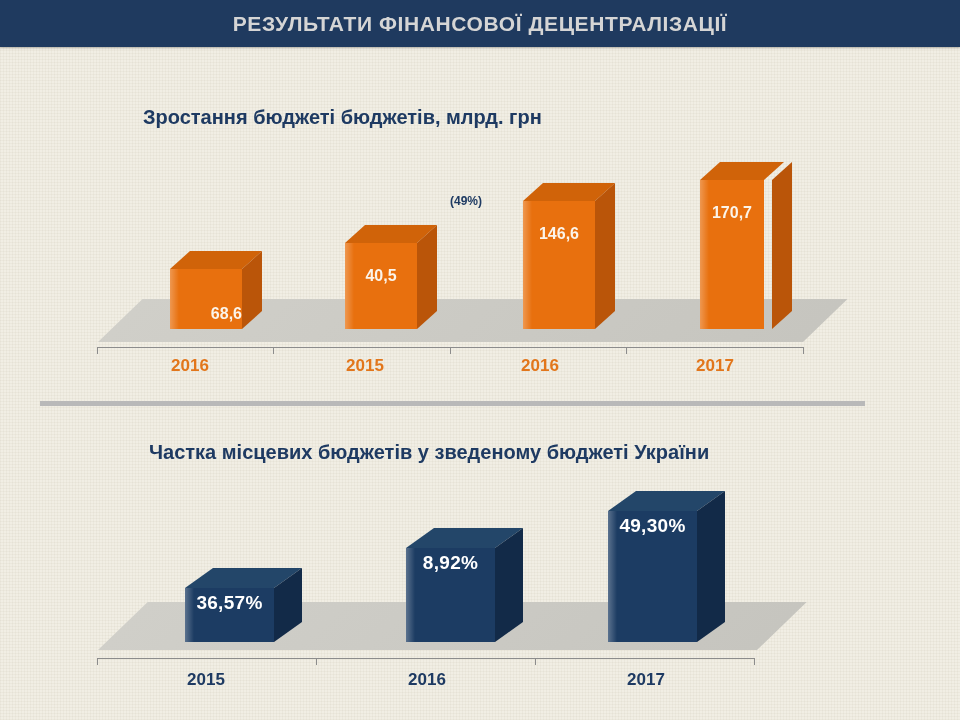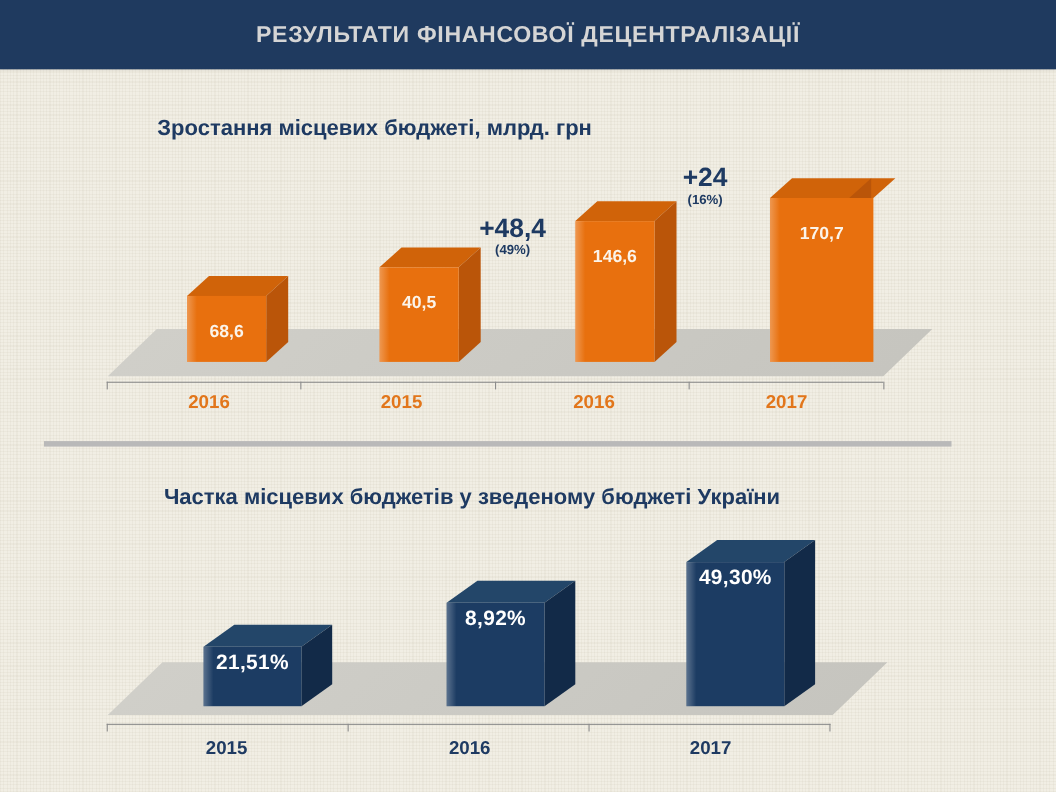--- a/index.html
+++ b/index.html
@@ -5,21 +5,21 @@
   html,body{margin:0;padding:0;}
   body{font-family:"Liberation Sans", sans-serif;}
   .slide{
     position:relative;width:960px;height:720px;overflow:hidden;
     background-color:#F1EEE4;
     background-image:
       repeating-linear-gradient(0deg, rgba(160,150,122,0.07) 0 1px, rgba(0,0,0,0) 1px 3px),
       repeating-linear-gradient(90deg, rgba(160,150,122,0.07) 0 1px, rgba(0,0,0,0) 1px 3px);
   }
   .header-band{
-    position:absolute;left:0;top:0;width:960px;height:63px;
+    position:absolute;left:0;top:0;width:960px;height:47px;
     background:#1F3A5F;display:flex;align-items:center;justify-content:center;
     box-shadow:0 1px 2px rgba(0,0,0,0.25);
   }
   .header-band h1{
     margin:0;font-size:21px;font-weight:bold;color:#D5D5D5;letter-spacing:0.6px;
   }
   .chart-title{
     position:absolute;margin:0;font-size:20px;font-weight:bold;color:#1E3A62;white-space:nowrap;
   }
   #title-growth{left:143px;top:106px;}
@@ -48,90 +48,85 @@
   .divider{position:absolute;left:40px;top:401px;width:825px;height:5px;background:#B9B9B9;z-index:1;}
 </style>
 </head>
 <body>
 
 <div class="slide">
   <header class="header-band">
     <h1>РЕЗУЛЬТАТИ ФІНАНСОВОЇ ДЕЦЕНТРАЛІЗАЦІЇ</h1>
   </header>
 
-  <h2 class="chart-title" id="title-growth">Зростання місцевих бюджеті, млрд. грн</h2>
+  <h2 class="chart-title" id="title-growth">Зростання бюджеті бюджетів, млрд. грн</h2>
   <div class="plot-layer" id="plot0">
       <div class="floor" style="left: 98px; top: 299px; width: 705px; height: 43px;"></div>
       <div class="axis-line" style="left: 97px; top: 347px; width: 706px;"></div>
       <div class="axis-tick" style="left: 97px; top: 347px;"></div>
       <div class="axis-tick" style="left: 273px; top: 347px;"></div>
       <div class="axis-tick" style="left: 450px; top: 347px;"></div>
       <div class="axis-tick" style="left: 626px; top: 347px;"></div>
       <div class="axis-tick" style="left: 803px; top: 347px;"></div>
       <div class="bar3d" style="left: 170px; top: 269px; width: 72px; height: 60px;">
         <div class="face top" style="top: -18px; height: 18px; background: rgb(208, 99, 9); transform: skewX(-48.0128deg);"></div>
         <div class="face side" style="left: 72px; width: 20px; background: rgb(186, 85, 9); transform: skewY(-41.9872deg);"></div>
         <div class="face front" style="background-color: rgb(232, 112, 14);"></div>
-        <div class="bar-value val-top" style="top: 24px;">68,6</div>
+        <div class="bar-value val-top" style="top: 36px; text-align: right;">68,6</div>
       </div>
       <div class="bar3d" style="left: 345px; top: 243px; width: 72px; height: 86px;">
         <div class="face top" style="top: -18px; height: 18px; background: rgb(208, 99, 9); transform: skewX(-48.0128deg);"></div>
         <div class="face side" style="left: 72px; width: 20px; background: rgb(186, 85, 9); transform: skewY(-41.9872deg);"></div>
         <div class="face front" style="background-color: rgb(232, 112, 14);"></div>
         <div class="bar-value val-top" style="top: 24px;">40,5</div>
       </div>
       <div class="bar3d" style="left: 523px; top: 201px; width: 72px; height: 128px;">
         <div class="face top" style="top: -18px; height: 18px; background: rgb(208, 99, 9); transform: skewX(-48.0128deg);"></div>
         <div class="face side" style="left: 72px; width: 20px; background: rgb(186, 85, 9); transform: skewY(-41.9872deg);"></div>
         <div class="face front" style="background-color: rgb(232, 112, 14);"></div>
         <div class="bar-value val-top" style="top: 24px;">146,6</div>
       </div>
-      <div class="bar3d" style="left: 700px; top: 180px; width: 94px; height: 149px;">
+      <div class="bar3d" style="left: 700px; top: 180px; width: 64px; height: 149px;">
         <div class="face top" style="top: -18px; height: 18px; background: rgb(208, 99, 9); transform: skewX(-48.0128deg);"></div>
         <div class="face side" style="left: 72px; width: 20px; background: rgb(186, 85, 9); transform: skewY(-41.9872deg);"></div>
         <div class="face front" style="background-color: rgb(232, 112, 14);"></div>
         <div class="bar-value val-top" style="top: 24px;">170,7</div>
       </div>
       <div class="year-label year-top" style="left: 145px; top: 356px;">2016</div>
       <div class="year-label year-top" style="left: 320px; top: 356px;">2015</div>
       <div class="year-label year-top" style="left: 495px; top: 356px;">2016</div>
       <div class="year-label year-top" style="left: 670px; top: 356px;">2017</div>
       <div class="annotation" style="left: 401px; top: 195px;">
-        <div class="ann-growth">+48,4</div>
         <div class="ann-pct">(49%)</div>
-      </div>
-      <div class="annotation" style="left: 576px; top: 149px;">
-        <div class="ann-growth">+24</div>
-        <div class="ann-pct">(16%)</div>
       </div>
     </div>
 
   <div class="divider"></div>
 
   <h2 class="chart-title" id="title-share">Частка місцевих бюджетів у зведеному бюджеті України</h2>
   <div class="plot-layer" id="plot1">
       <div class="floor" style="left: 98px; top: 602px; width: 659px; height: 48px;"></div>
       <div class="axis-line" style="left: 97px; top: 658px; width: 658px;"></div>
       <div class="axis-tick" style="left: 97px; top: 658px;"></div>
       <div class="axis-tick" style="left: 316px; top: 658px;"></div>
       <div class="axis-tick" style="left: 535px; top: 658px;"></div>
       <div class="axis-tick" style="left: 754px; top: 658px;"></div>
       <div class="bar3d" style="left: 185px; top: 588px; width: 89px; height: 54px;">
         <div class="face top" style="top: -20px; height: 20px; background: rgb(35, 70, 105); transform: skewX(-54.4623deg);"></div>
         <div class="face side" style="left: 89px; width: 28px; background: rgb(18, 42, 72); transform: skewY(-35.5377deg);"></div>
         <div class="face front" style="background-color: rgb(28, 60, 99);"></div>
-        <div class="bar-value val-bottom" style="top: 4px;">21,51%</div>
+        <div class="bar-value val-bottom" style="top: 4px;">36,57%</div>
       </div>
       <div class="bar3d" style="left: 406px; top: 548px; width: 89px; height: 94px;">
         <div class="face top" style="top: -20px; height: 20px; background: rgb(35, 70, 105); transform: skewX(-54.4623deg);"></div>
         <div class="face side" style="left: 89px; width: 28px; background: rgb(18, 42, 72); transform: skewY(-35.5377deg);"></div>
         <div class="face front" style="background-color: rgb(28, 60, 99);"></div>
         <div class="bar-value val-bottom" style="top: 4px;">8,92%</div>
       </div>
-      <div class="bar3d" style="left: 624px; top: 511px; width: 89px; height: 131px;">
+      <div class="bar3d" style="left: 608px; top: 511px; width: 89px; height: 131px;">
         <div class="face top" style="top: -20px; height: 20px; background: rgb(35, 70, 105); transform: skewX(-54.4623deg);"></div>
         <div class="face side" style="left: 89px; width: 28px; background: rgb(18, 42, 72); transform: skewY(-35.5377deg);"></div>
         <div class="face front" style="background-color: rgb(28, 60, 99);"></div>
         <div class="bar-value val-bottom" style="top: 4px;">49,30%</div>
       </div>
       <div class="year-label year-bottom" style="left: 161px; top: 670px;">2015</div>
       <div class="year-label year-bottom" style="left: 382px; top: 670px;">2016</div>
       <div class="year-label year-bottom" style="left: 601px; top: 670px;">2017</div>
     </div>
 </div>

